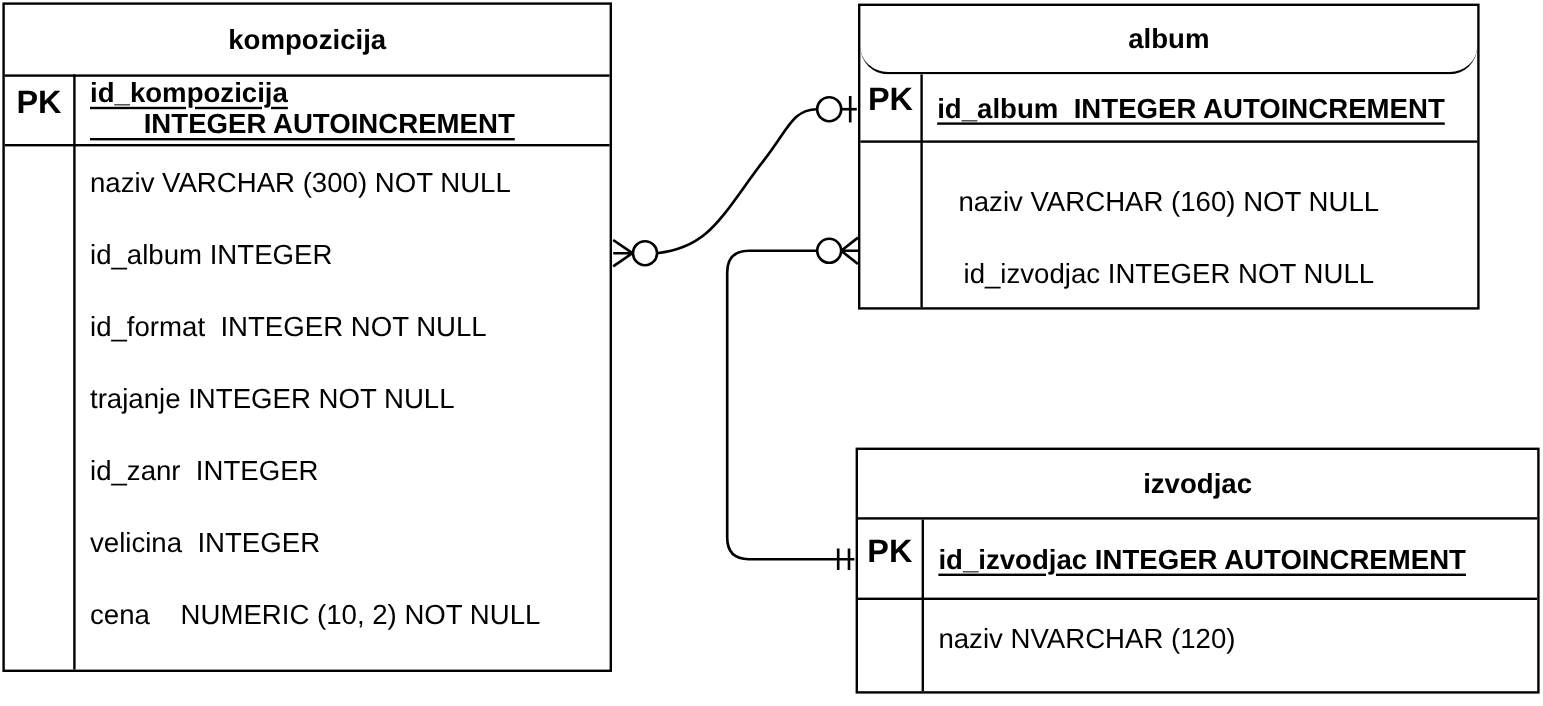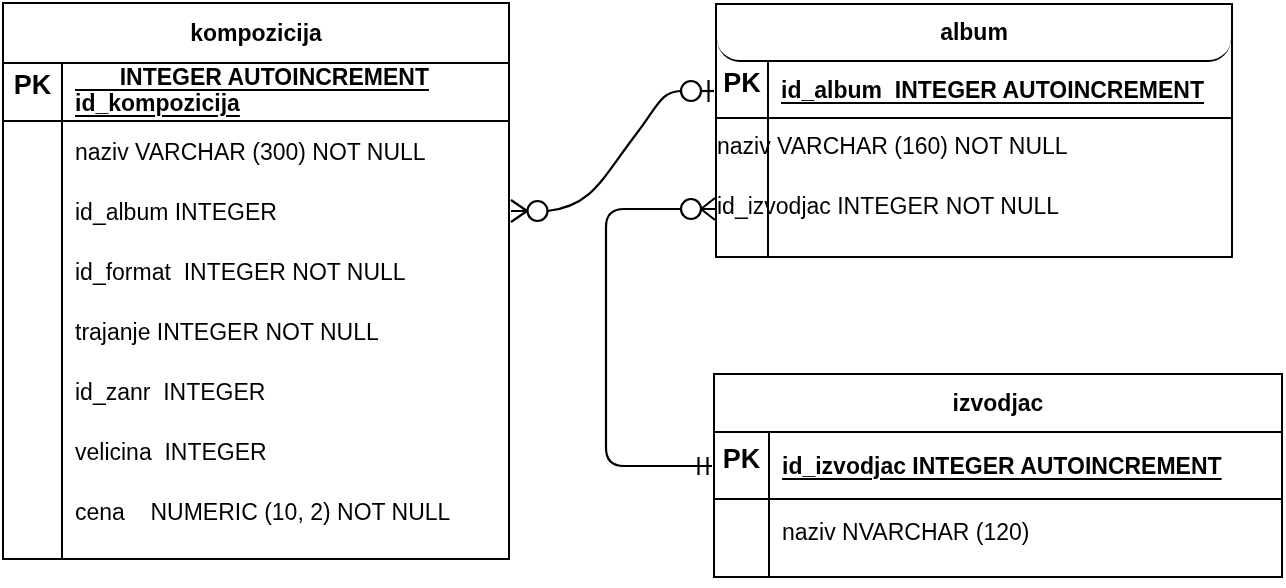--- a/index.html
+++ b/index.html
@@ -41,21 +41,21 @@
   #t-kompozicija .pktext{left:71px;padding-top:2px;}
   #t-kompozicija .cols{top:118px;padding-left:71px;}
 
   
   #t-album{left:715px;top:3px;width:518px;height:255px;}
   #t-album .thead{height:55px;border-radius:23px;}
   #t-album .tdivider{left:50px;top:57px;bottom:0;}
   #t-album .pkrow{top:57px;height:55px;}
   #t-album .pklabel{width:50px;}
   #t-album .pktext{left:64px;}
-  #t-album .cols{top:108px;padding-top:3px;}
+  #t-album .cols{top:130px;padding-top:3px;text-align:center;}
 
   
   #t-izvodjac{left:713px;top:373px;width:570px;height:205px;}
   #t-izvodjac .thead{height:56px;}
   #t-izvodjac .tdivider{left:53px;top:58px;bottom:0;}
   #t-izvodjac .pkrow{top:58px;height:65px;}
   #t-izvodjac .pklabel{width:53px;}
   #t-izvodjac .pktext{left:67px;}
   #t-izvodjac .cols{top:125px;padding-left:67px;padding-top:2px;}
 </style>
@@ -80,22 +80,22 @@
       <circle class="relc" cx="691" cy="209" r="10"></circle>
     </g>
   </svg>
 
   <section class="table" id="t-kompozicija">
     <div class="thead">kompozicija</div>
     <div class="tdivider"></div>
     <div class="pkrow">
       <div class="pklabel">PK</div>
       <div class="pktext">
+        <div class="pkline">id_kompozicija</div>
         <div class="pkline">       INTEGER AUTOINCREMENT</div>
-        <div class="pkline">id_kompozicija</div>
       </div>
     </div>
     <div class="cols">
       <div class="col">naziv VARCHAR (300) NOT NULL</div>
       <div class="col">id_album INTEGER</div>
       <div class="col">id_format  INTEGER NOT NULL</div>
       <div class="col">trajanje INTEGER NOT NULL</div>
       <div class="col">id_zanr  INTEGER</div>
       <div class="col">velicina  INTEGER</div>
       <div class="col">cena    NUMERIC (10, 2) NOT NULL</div>

